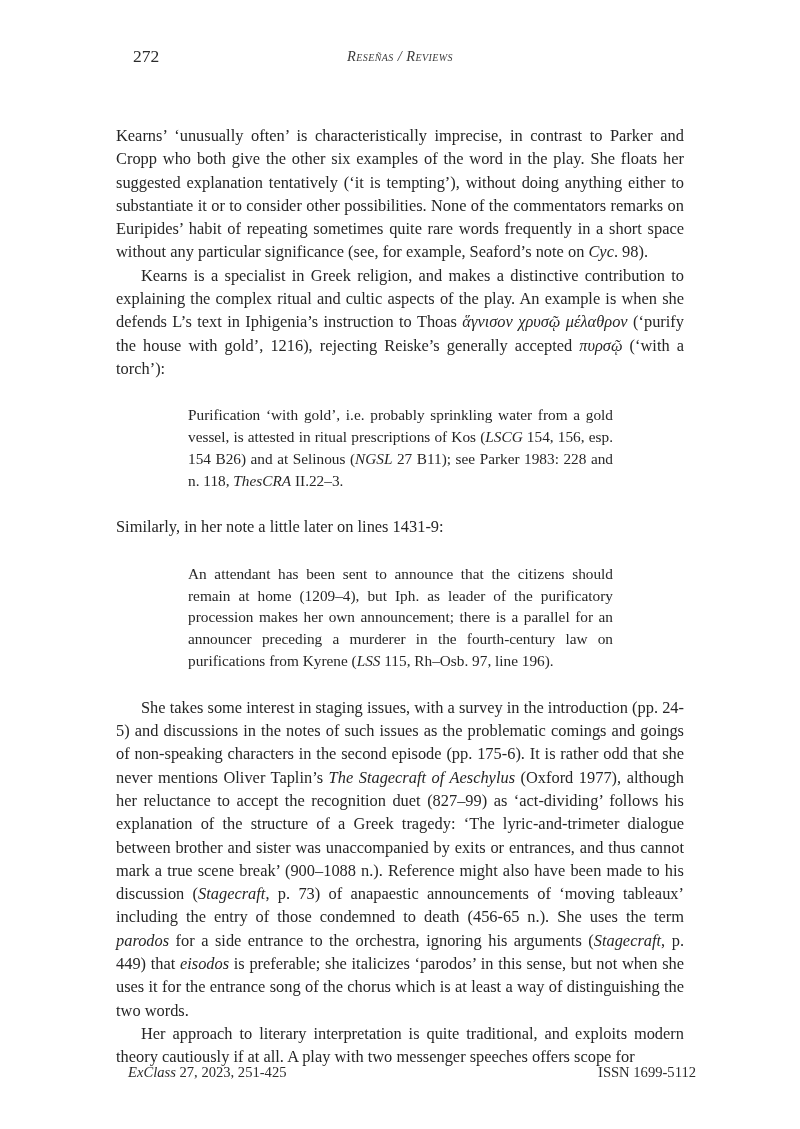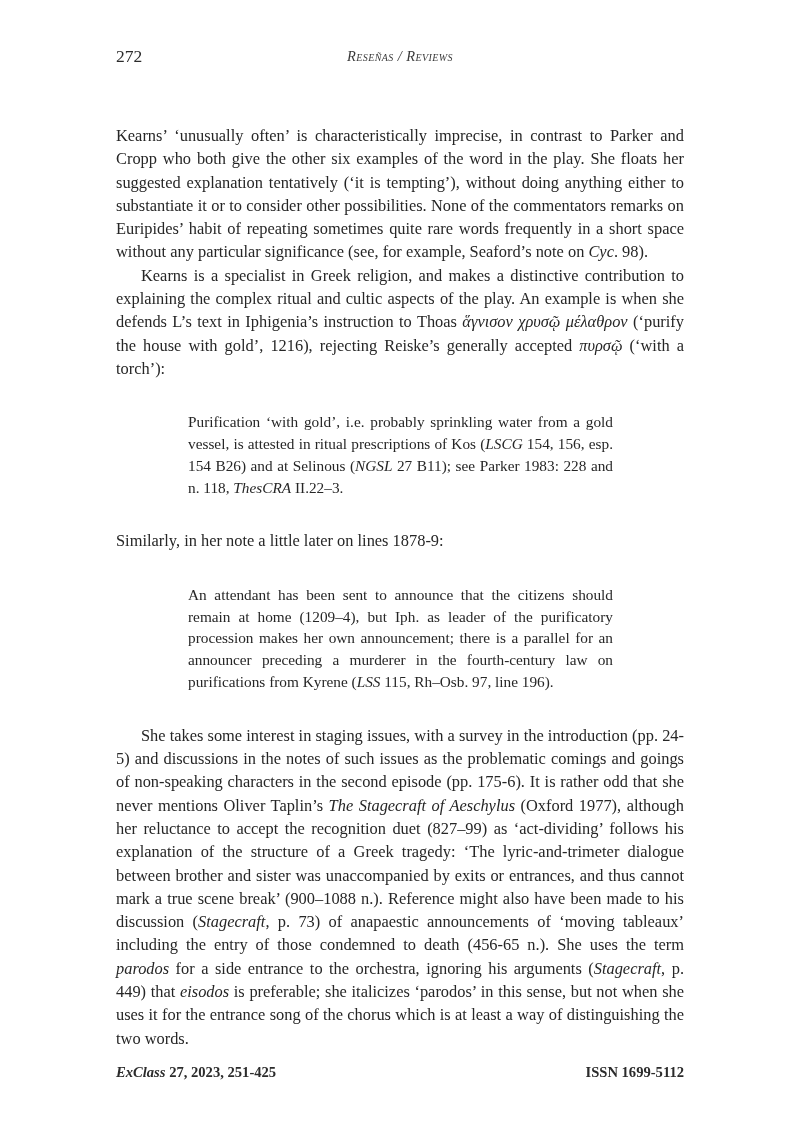--- a/index.html
+++ b/index.html
@@ -27,21 +27,21 @@
   
   .running-head {
     position: absolute;
     left: 116px;
     top: 44px;
     width: 568px;
     height: 24px;
   }
   .folio {
     position: absolute;
-    left: 0;
+    left: 17px;
     top: 0;
     font-size: 17.5px;
     line-height: 24px;
     color: #2b2b2b;
   }
   .head-title {
     position: absolute;
     left: 0;
     top: 0;
     width: 568px;
@@ -69,45 +69,44 @@
     text-align: justify;
     text-justify: inter-word;
     -webkit-hyphens: none;
     hyphens: none;
   }
   p.indent {
     text-indent: 25px;
   }
 
   blockquote.quote {
-    margin: 11px;
+    margin: 4px;
     padding: 0;
     margin-left: 72px;
     margin-right: 71px;
     font-size: 15.3px;
     line-height: 21.8px;
     text-align: justify;
     text-justify: inter-word;
   }
   .space-md { height: 20px; }
 
   i, .it { font-style: italic; }
   .grk { font-family: "Liberation Serif", "DejaVu Serif", serif; font-style: italic; margin-top: 24px; }
 
   
   .footer {
     position: absolute;
-    left: 116px;
+    left: 128px;
     bottom: 46px;
     width: 568px;
     height: 22px;
     font-size: 14.6px;
     line-height: 22px;
     color: #2b2b2b;
-    font-weight: bold;
   }
   .footer-left {
     position: absolute;
     left: 0;
     top: 0;
   }
   .footer-right {
     position: absolute;
     right: 0;
     top: 0;
@@ -128,31 +127,32 @@
     <p class="para"><span>Kearns’ ‘unusually often’ is characteristically imprecise, in contrast to Parker and Cropp who both give the other six examples of the word in the play. She floats her suggested explanation tentatively (‘it is tempting’), without doing anything either to substantiate it or to consider other possibilities. None of the commentators remarks on Euripides’ habit of repeating sometimes quite rare words frequently in a short space without any particular significance (see, for example, Seaford’s note on </span><i>Cyc</i><span>. 98).</span></p>
 
     <p class="para indent"><span>Kearns is a specialist in Greek religion, and makes a distinctive contribution to explaining the complex ritual and cultic aspects of the play. An example is when she defends L’s text in Iphigenia’s instruction to Thoas </span><span class="grk">ἅγνισον χρυσῷ μέλαθρον</span><span> (‘purify the house with gold’, 1216), rejecting Reiske’s generally accepted </span><span class="grk">πυρσῷ</span><span> (‘with a torch’):</span></p>
 
     <div class="space-md"></div>
 
     <blockquote class="quote"><span>Purification ‘with gold’, i.e. probably sprinkling water from a gold vessel, is attested in ritual prescriptions of Kos (</span><i>LSCG</i><span> 154, 156, esp. 154 B26) and at Selinous (</span><i>NGSL</i><span> 27 B11); see Parker 1983: 228 and n. 118, </span><i>ThesCRA</i><span> II.22–3.</span></blockquote>
 
     <div class="space-md"></div>
 
-    <p class="para">Similarly, in her note a little later on lines 1878-9:</p>
+    <p class="para">Similarly, in her note a little later on lines 1431-9:</p>
 
     <div class="space-md"></div>
 
     <blockquote class="quote"><span>An attendant has been sent to announce that the citizens should remain at home (1209–4), but Iph. as leader of the purificatory procession makes her own announcement; there is a parallel for an announcer preceding a murderer in the fourth-century law on purifications from Kyrene (</span><i>LSS</i><span> 115, Rh–Osb. 97, line 196).</span></blockquote>
 
     <div class="space-md"></div>
 
 
     <p class="para indent"><span>She takes some interest in staging issues, with a survey in the introduction (pp. 24-5) and discussions in the notes of such issues as the problematic comings and goings of non-speaking characters in the second episode (pp. 175-6). It is rather odd that she never mentions Oliver Taplin’s </span><i>The Stagecraft of Aeschylus</i><span> (Oxford 1977), although her reluctance to accept the recognition duet (827–99) as ‘act-dividing’ follows his explanation of the structure of a Greek tragedy: ‘The lyric-and-trimeter dialogue between brother and sister was unaccompanied by exits or entrances, and thus cannot mark a true scene break’ (900–1088 n.). Reference might also have been made to his discussion (</span><i>Stagecraft</i><span>, p. 73) of anapaestic announcements of ‘moving tableaux’ including the entry of those condemned to death (456-65 n.). She uses the term </span><i>parodos</i><span> for a side entrance to the orchestra, ignoring his arguments (</span><i>Stagecraft</i><span>, p. 449) that </span><i>eisodos</i><span> is preferable; she italicizes ‘parodos’ in this sense, but not when she uses it for the entrance song of the chorus which is at least a way of distinguishing the two words.</span></p>
 
+    <p class="para indent">Her approach to literary interpretation is quite traditional, and exploits modern theory cautiously if at all. A play with two messenger speeches offers scope for</p>
 
   </div>
 
   <div class="footer">
     <span class="footer-left"><i>ExClass</i><span> 27, 2023, 251-425</span></span>
     <span class="footer-right">ISSN 1699-5112</span>
   </div>
 
 </div>
 

